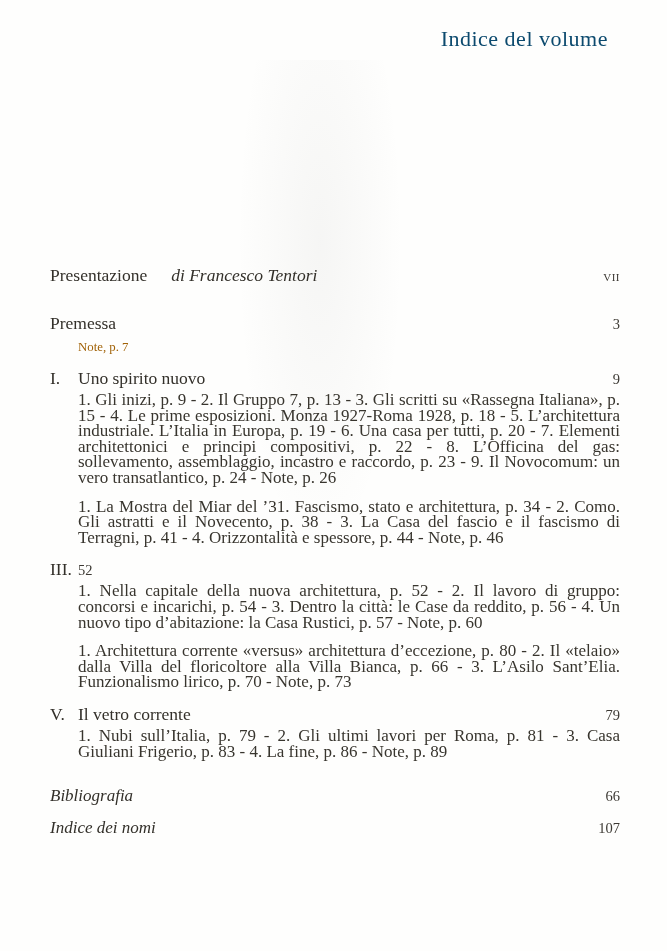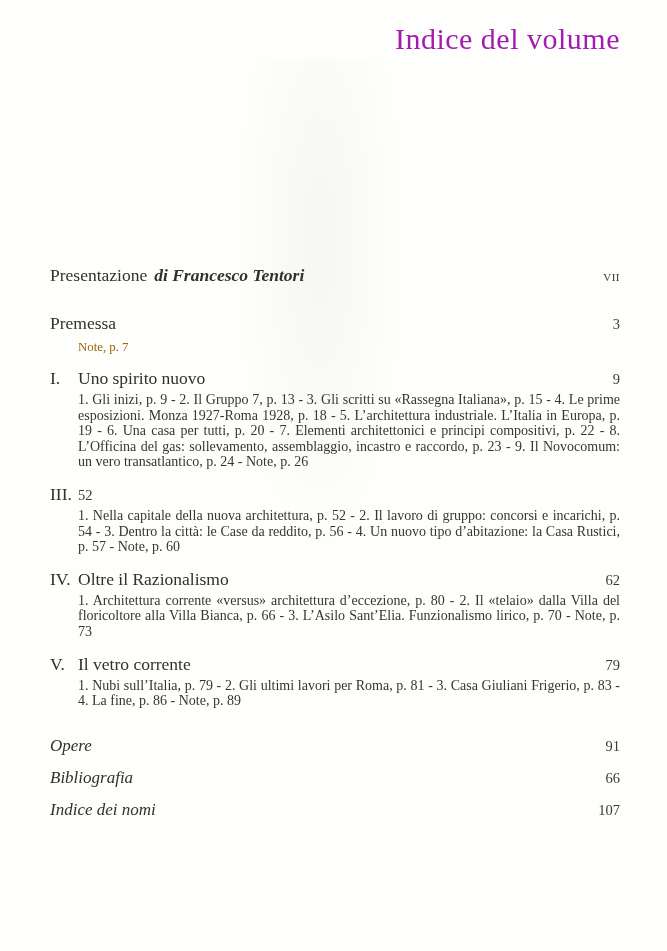--- a/index.html
+++ b/index.html
@@ -28,26 +28,26 @@
     background: radial-gradient(ellipse at 50% 35%, rgba(90,90,85,0.05), rgba(90,90,85,0.0) 65%);
     pointer-events: none;
   }
   .content {
     position: absolute;
     left: 50px;
     top: 0;
     width: 570px; 
   }
   .volume-title {
-    margin: 22px 0 0 0;
-    font-size: 30px;
+    margin: 22px 12px 0 0;
+    font-size: 22px;
     line-height: 34px;
     font-weight: normal;
     text-align: right;
-    color: #a21caf;
+    color: #0c4a6e;
     letter-spacing: 0.5px;
   }
   .front-matter {
     margin-top: 208px;
   }
   .row {
     display: flex;
     align-items: baseline;
   }
   .row .label-cell {
@@ -64,22 +64,21 @@
   }
   .fm-row {
     font-size: 17.5px;
     line-height: 22px;
   }
   .fm-row.presentazione {
     margin-bottom: 24px;
   }
   .byline {
     font-style: italic;
-    margin-left: 7px;
-    font-weight: bold;
+    margin-left: 24px;
   }
   .note-line {
     margin-top: 5px;
     margin-left: 28px;
     font-size: 12.8px;
     line-height: 15px;
     color: #a16207;
   }
   .chapters {
     margin-top: 12px;
@@ -97,21 +96,21 @@
     width: 28px;
     flex: 0 0 28px;
   }
   .chapter-title {
     flex: 1;
   }
   .chapter-summary {
     margin-top: 2px;
     margin-left: 28px;
     width: 542px;
-    font-size: 14px;
+    font-size: 17px;
     line-height: 15.6px;
     text-align: justify;
     color: #38352e;
   }
   .back-matter {
     margin-top: 26px;
   }
   .bm-row {
     font-size: 17px;
     line-height: 21px;
@@ -153,56 +152,48 @@
       <div class="chapter">
         <div class="chapter-head">
           <span class="chapter-numeral">I.</span>
           <span class="chapter-title">Uno spirito nuovo</span>
           <span class="pagenum">9</span>
         </div>
         <div class="chapter-summary">1. Gli inizi, p. 9 - 2. Il Gruppo 7, p. 13 - 3. Gli scritti su «Rassegna Italiana», p. 15 - 4. Le prime esposizioni. Monza 1927-Roma 1928, p. 18 - 5. L’architettura industriale. L’Italia in Europa, p. 19 - 6. Una casa per tutti, p. 20 - 7. Elementi architettonici e principi compositivi, p. 22 - 8. L’Officina del gas: sollevamento, assemblaggio, incastro e raccordo, p. 23 - 9. Il Novocomum: un vero transatlantico, p. 24 - Note, p. 26</div>
       </div>
 
       <div class="chapter">
+        <div class="chapter-summary">1. La Mostra del Miar del ’31. Fascismo, stato e architettura, p. 34 - 2. Como. Gli astratti e il Novecento, p. 38 - 3. La Casa del fascio e il fascismo di Terragni, p. 41 - 4. Orizzontalità e spessore, p. 44 - Note, p. 46</div>
       </div>
 
       <div class="chapter">
         <div class="chapter-head">
           <span class="chapter-numeral">III.</span>
           <span class="pagenum">52</span>
         </div>
         <div class="chapter-summary">1. Nella capitale della nuova architettura, p. 52 - 2. Il lavoro di gruppo: concorsi e incarichi, p. 54 - 3. Dentro la città: le Case da reddito, p. 56 - 4. Un nuovo tipo d’abitazione: la Casa Rustici, p. 57 - Note, p. 60</div>
       </div>
 
       <div class="chapter">
-        <div class="chapter-head">
-          <span class="chapter-numeral">IV.</span>
-          <span class="chapter-title">Oltre il Razionalismo</span>
-          <span class="pagenum">62</span>
-        </div>
         <div class="chapter-summary">1. Architettura corrente «versus» architettura d’eccezione, p. 80 - 2. Il «telaio» dalla Villa del floricoltore alla Villa Bianca, p. 66 - 3. L’Asilo Sant’Elia. Funzionalismo lirico, p. 70 - Note, p. 73</div>
       </div>
 
       <div class="chapter">
         <div class="chapter-head">
           <span class="chapter-numeral">V.</span>
           <span class="chapter-title">Il vetro corrente</span>
           <span class="pagenum">79</span>
         </div>
         <div class="chapter-summary">1. Nubi sull’Italia, p. 79 - 2. Gli ultimi lavori per Roma, p. 81 - 3. Casa Giuliani Frigerio, p. 83 - 4. La fine, p. 86 - Note, p. 89</div>
       </div>
 
     </div>
 
     <div class="back-matter">
 
-      <div class="row bm-row">
-        <span class="label-cell">Opere</span>
-        <span class="pagenum">91</span>
-      </div>
 
       <div class="row bm-row">
         <span class="label-cell">Bibliografia</span>
         <span class="pagenum">66</span>
       </div>
 
       <div class="row bm-row">
         <span class="label-cell">Indice dei nomi</span>
         <span class="pagenum">107</span>
       </div>

